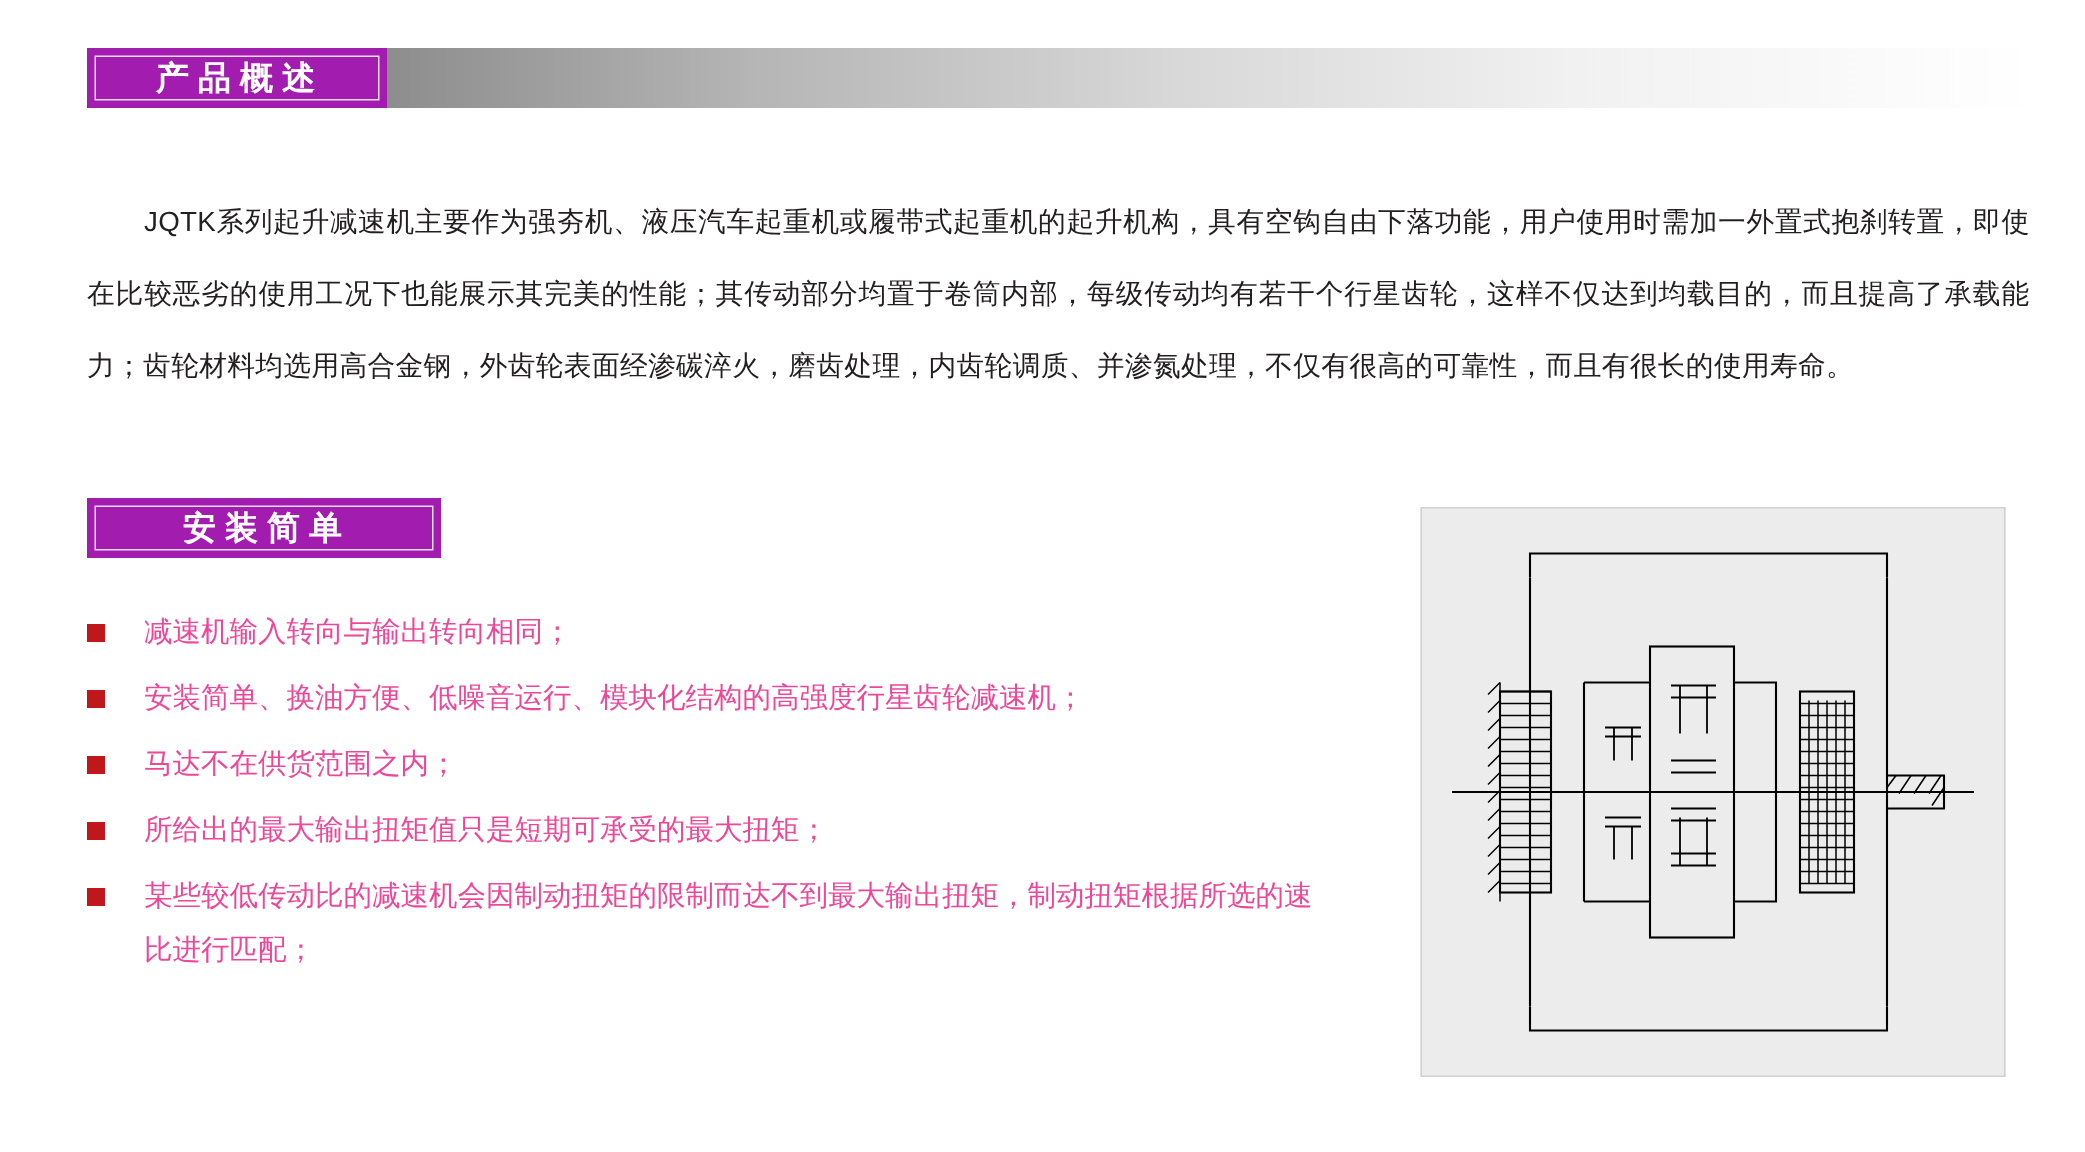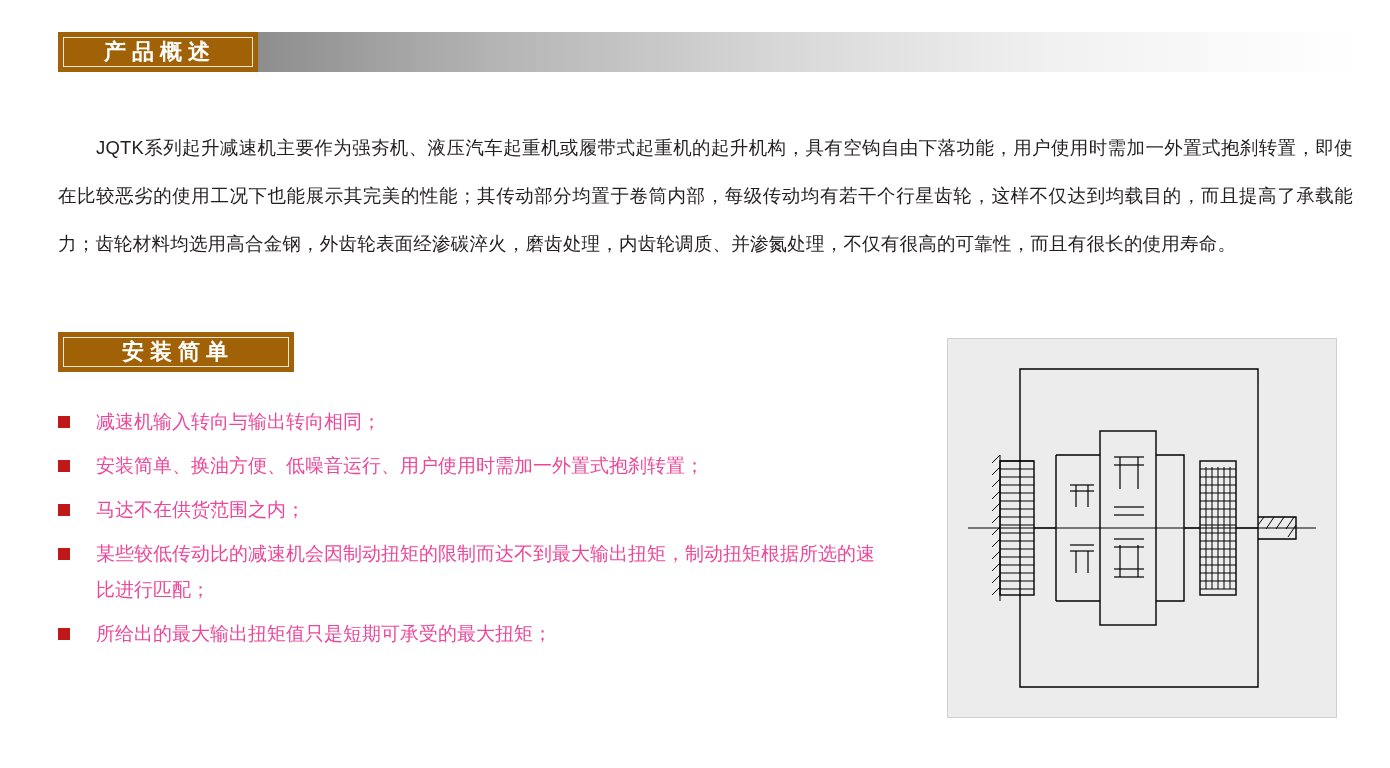--- a/index.html
+++ b/index.html
@@ -18,21 +18,21 @@
 
   
   .section-header {
     position: absolute;
     height: 40px;
     display: flex;
     align-items: stretch;
   }
   .section-header .tag {
     position: relative;
-    background: #a16207;
+    background: #a21caf;
     color: #ffffff;
     font-size: 22px;
     letter-spacing: 6px;
     font-weight: 700;
     display: flex;
     align-items: center;
     justify-content: center;
     padding: 0 22px 0 26px;
     box-sizing: border-box;
     z-index: 2;
@@ -140,33 +140,33 @@
 
 </div>
 
 <ul id="features-list">
   <li>
     <span class="bullet"></span>
     <span class="txt">减速机输入转向与输出转向相同；</span>
   </li>
   <li>
     <span class="bullet"></span>
-    <span class="txt">安装简单、换油方便、低噪音运行、用户使用时需加一外置式抱刹转置；</span>
+    <span class="txt">安装简单、换油方便、低噪音运行、模块化结构的高强度行星齿轮减速机；</span>
   </li>
   <li>
     <span class="bullet"></span>
     <span class="txt">马达不在供货范围之内；</span>
   </li>
   <li>
     <span class="bullet"></span>
+    <span class="txt">所给出的最大输出扭矩值只是短期可承受的最大扭矩；</span>
+  </li>
+  <li>
+    <span class="bullet"></span>
     <span class="txt">某些较低传动比的减速机会因制动扭矩的限制而达不到最大输出扭矩，制动扭矩根据所选的速比进行匹配；</span>
-  </li>
-  <li>
-    <span class="bullet"></span>
-    <span class="txt">所给出的最大输出扭矩值只是短期可承受的最大扭矩；</span>
   </li>
 </ul>
 
 <div id="diagram-panel">
   <svg width="388" height="378" viewBox="0 0 388 378">
     <g stroke="#000000" fill="none" stroke-width="1.4">
 
       <path d="M72 46 L72 30 L310 30 L310 46"></path>
       <path d="M72 332 L72 348 L310 348 L310 332"></path>
 

